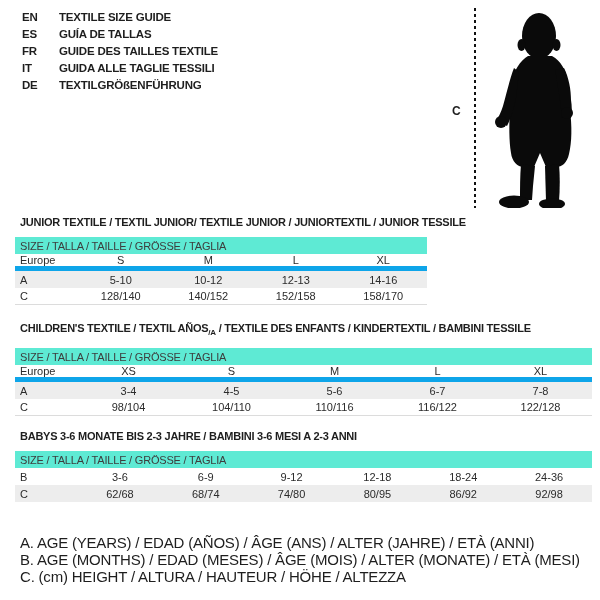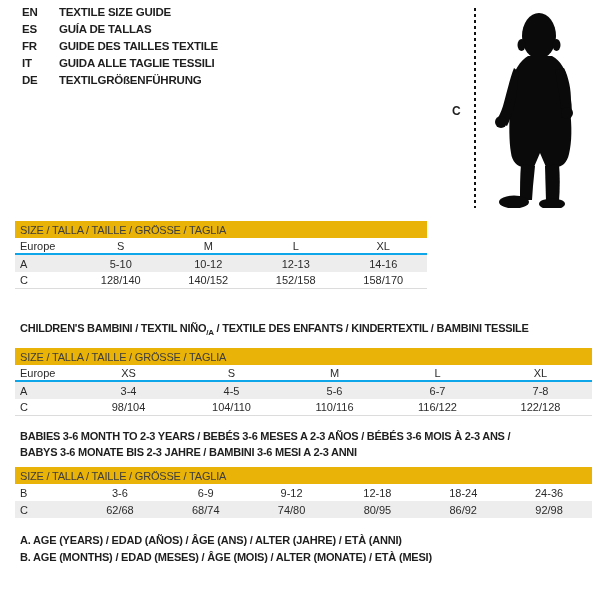--- a/index.html
+++ b/index.html
@@ -3,48 +3,48 @@
 <meta charset="utf-8">
 <style>
   html,body{margin:0;padding:0;}
   body{
     width:600px;height:600px;background:#ffffff;position:relative;overflow:hidden;
     font-family:"Liberation Sans",sans-serif;color:#1e1e1e;
     -webkit-font-smoothing:antialiased;
   }
   
   .langs{list-style:none;margin:0;padding:0;position:absolute;left:22px;top:6px;}
-  .langs li{display:flex;height:17px;align-items:flex-start;
+  .langs li{display:flex;height:17px;align-items:flex-end;
     font-weight:bold;font-size:11.5px;letter-spacing:-0.2px;}
   .langs .code{width:37px;}
   
   .dash-line{position:absolute;left:474px;top:8px;width:2px;height:200px;
     background:repeating-linear-gradient(to bottom,#111 0 3px,transparent 3px 6px);}
   .c-label{position:absolute;left:452px;top:104px;font-weight:bold;font-size:12px;}
   .baby-svg{position:absolute;left:484px;top:6px;}
   
   .sec{position:absolute;left:15px;}
   #sec0{top:214px;width:412px;}
   #sec1{top:320px;width:577px;}
   #sec2{top:428px;width:577px;}
   .t-title{margin-left:5px;font-weight:bold;font-size:11px;letter-spacing:-0.25px;
     line-height:16px;white-space:nowrap;}
   .t-title sub{font-size:8px;}
   .t-grid{margin-top:7px;}
-  .bar{height:17px;background:#eab308;display:flex;align-items:center;
+  .bar{height:17px;background:#5eead4;display:flex;align-items:center;
     padding-left:5px;font-size:11px;color:#3d3d3d;letter-spacing:-0.2px;box-sizing:border-box;}
   .row{display:flex;height:17px;align-items:center;font-size:11px;color:#2b2b2b;box-sizing:border-box;}
   .row.shaded{background:#ededed;}
-  .row.rule-dark{border-bottom:2px solid #0ea5e9;}
+  .row.rule-dark{border-bottom:5px solid #0ea5e9;}
   .row.rule-light{border-bottom:1px solid #dcdcdc;}
   .row .lbl{width:62px;padding-left:5px;box-sizing:border-box;}
   .row .cell{flex:1;text-align:center;}
   
   .notes{position:absolute;left:20px;top:534px;}
-  .notes div{height:17px;font-weight:bold;font-size:11px;letter-spacing:-0.2px;white-space:nowrap;}
+  .notes div{height:17px;font-weight:normal;font-size:15px;letter-spacing:-0.2px;white-space:nowrap;}
 </style>
 </head>
 <body>
 
 <ul class="langs">
     <li>
       <span class="code">EN</span>
       <span class="label">TEXTILE SIZE GUIDE</span>
     </li>
     <li>
@@ -78,20 +78,23 @@
     <path d="M80,62 C85,72 87,84 87,94 C88,100 88,106 87,110 L78,112 C77,102 76,92 74,82 C73,74 72,68 71,64 Z"></path>
     <circle cx="83" cy="107" r="6"></circle>
     <path d="M37,158 L51,160 L49,180 L48,194 L36,194 C36,182 36,170 37,158 Z"></path>
     <path d="M61,160 L75,158 C76,170 76,182 75,195 L62,195 Z"></path>
     <ellipse cx="30" cy="196" rx="15" ry="6.5"></ellipse>
     <ellipse cx="68" cy="198" rx="13" ry="5.5"></ellipse>
   </g>
 </svg>
 
 <section class="sec" id="sec0">
+  <div class="t-title">
+      <div><span>JUNIOR TEXTILE / TEXTIL JUNIOR/ TEXTILE JUNIOR / JUNIORTEXTIL / JUNIOR TESSILE</span></div>
+    </div>
   <div class="t-grid">
     <div class="bar">SIZE / TALLA / TAILLE / GRÖSSE / TAGLIA</div>
     <div class="t-body">
         <div class="row rule-dark">
           <span class="lbl">Europe</span>
           <span class="cell">S</span>
           <span class="cell">M</span>
           <span class="cell">L</span>
           <span class="cell">XL</span>
         </div>
@@ -108,21 +111,21 @@
           <span class="cell">140/152</span>
           <span class="cell">152/158</span>
           <span class="cell">158/170</span>
         </div>
       </div>
   </div>
 </section>
 
 <section class="sec" id="sec1">
   <div class="t-title">
-      <div><span>CHILDREN'S BAMBINI / TEXTIL NIÑO</span><sub>/A</sub><span> / TEXTILE DES ENFANTS / KINDERTEXTIL / BAMBINI TESSILE</span></div>
+      <div><span>CHILDREN'S TEXTILE / TEXTIL AÑOS</span><sub>/A</sub><span> / TEXTILE DES ENFANTS / KINDERTEXTIL / BAMBINI TESSILE</span></div>
     </div>
   <div class="t-grid">
     <div class="bar">SIZE / TALLA / TAILLE / GRÖSSE / TAGLIA</div>
     <div class="t-body">
         <div class="row rule-dark">
           <span class="lbl">Europe</span>
           <span class="cell">XS</span>
           <span class="cell">S</span>
           <span class="cell">M</span>
           <span class="cell">L</span>
@@ -143,21 +146,20 @@
           <span class="cell">110/116</span>
           <span class="cell">116/122</span>
           <span class="cell">122/128</span>
         </div>
       </div>
   </div>
 </section>
 
 <section class="sec" id="sec2">
   <div class="t-title">
-      <div><span>BABIES 3-6 MONTH TO 2-3 YEARS / BEBÉS 3-6 MESES A 2-3 AÑOS / BÉBÉS 3-6 MOIS À 2-3 ANS /</span></div>
       <div><span>BABYS 3-6 MONATE BIS 2-3 JAHRE / BAMBINI 3-6 MESI A 2-3 ANNI</span></div>
     </div>
   <div class="t-grid">
     <div class="bar">SIZE / TALLA / TAILLE / GRÖSSE / TAGLIA</div>
     <div class="t-body">
         <div class="row">
           <span class="lbl">B</span>
           <span class="cell">3-6</span>
           <span class="cell">6-9</span>
           <span class="cell">9-12</span>
@@ -174,13 +176,14 @@
           <span class="cell">86/92</span>
           <span class="cell">92/98</span>
         </div>
       </div>
   </div>
 </section>
 
 <div class="notes">
     <div>A. AGE (YEARS) / EDAD (AÑOS) / ÂGE (ANS) / ALTER (JAHRE) / ETÀ (ANNI)</div>
     <div>B. AGE (MONTHS) / EDAD (MESES) / ÂGE (MOIS) / ALTER (MONATE) / ETÀ (MESI)</div>
+    <div>C. (cm) HEIGHT / ALTURA / HAUTEUR / HÖHE / ALTEZZA</div>
   </div>
 
 </body></html>

